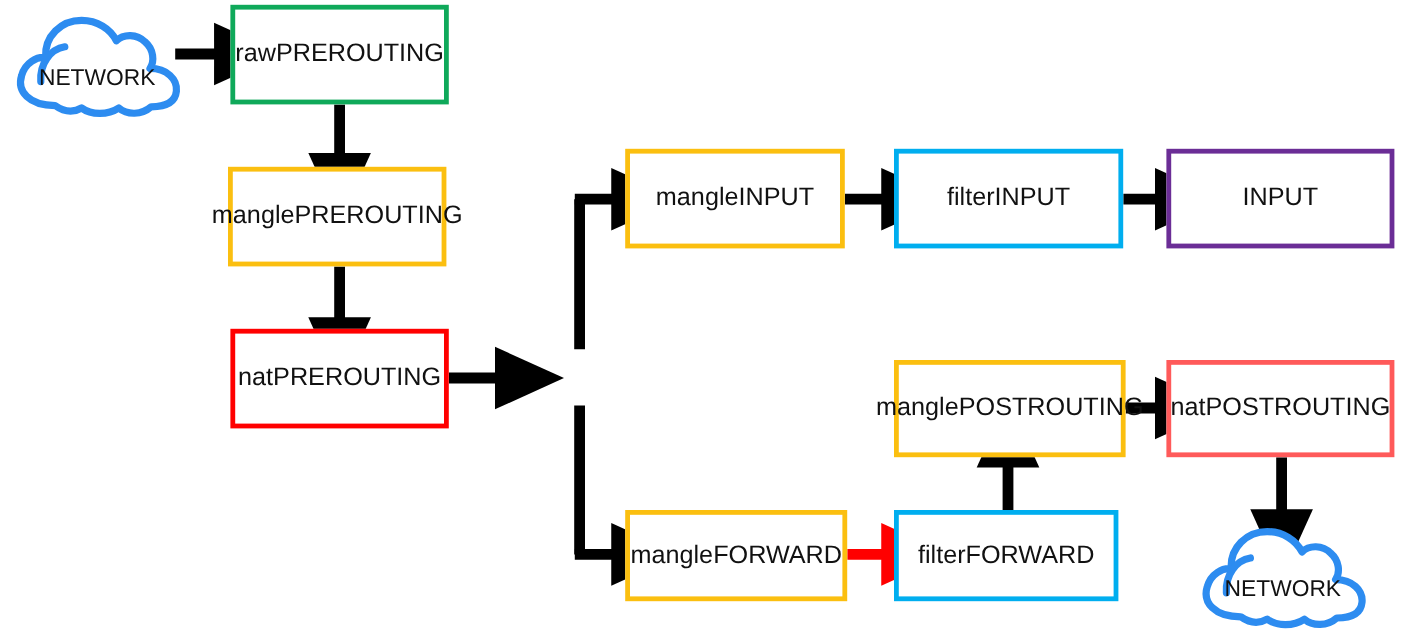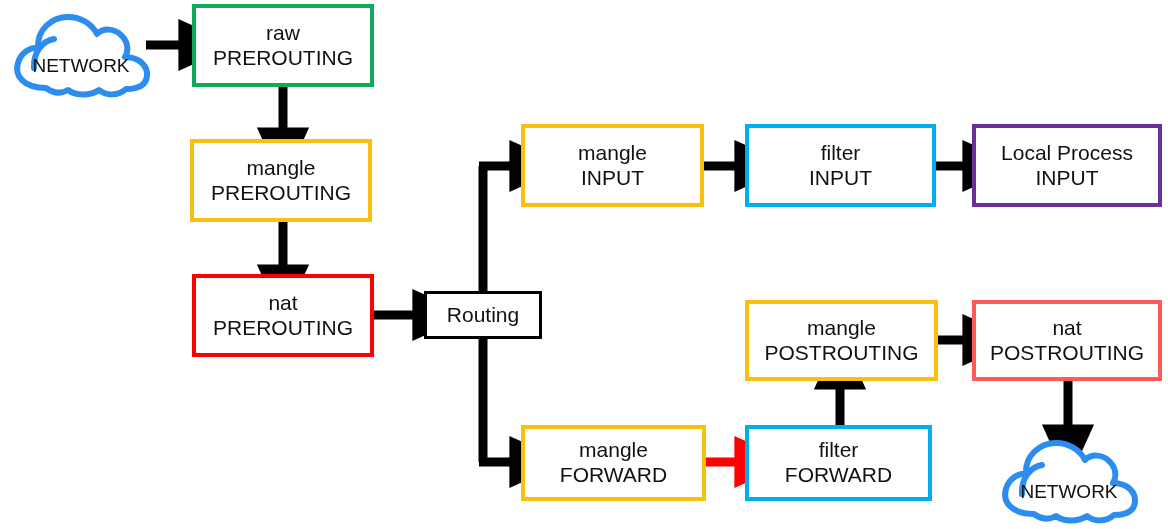--- a/index.html
+++ b/index.html
@@ -3,21 +3,21 @@
 <meta charset="utf-8">
 <style>
   html,body{margin:0;padding:0;background:#ffffff;}
   body{font-family:"Liberation Sans","DejaVu Sans",sans-serif;}
   #canvas{position:relative;width:1168px;height:529px;background:#ffffff;overflow:hidden;}
   .node{
     position:absolute;
     box-sizing:border-box;
     background:#ffffff;
     display:flex;
-    flex-direction:column;
+    flex-direction:row;
     align-items:center;
     justify-content:center;
     text-align:center;
     color:#111111;
     line-height:1.18;
     z-index:3;
   }
   .node .l1,.node .l2{display:block;white-space:nowrap;}
   .box-big{border-width:4px;border-style:solid;font-size:21px;}
   .routing-box{border:3px solid #000000;font-size:21px;}
@@ -131,36 +131,32 @@
   <div class="node box-big" style="left:190px;top:139px;width:182px;height:83px;border-color:#FBBF10;">
     <span class="l1">mangle</span>
     <span class="l2">PREROUTING</span>
   </div>
 
   <div class="node box-big" style="left:192px;top:274px;width:182px;height:83px;border-color:#FF0000;">
     <span class="l1">nat</span>
     <span class="l2">PREROUTING</span>
   </div>
 
-  <div class="node routing-box" style="left:424px;top:291px;width:118px;height:48px;">
-    <span class="l1">Routing</span>
-  </div>
 
   <div class="node box-big" style="left:521px;top:124px;width:183px;height:83px;border-color:#FBBF10;">
     <span class="l1">mangle</span>
     <span class="l2">INPUT</span>
   </div>
 
   <div class="node box-big" style="left:745px;top:124px;width:191px;height:83px;border-color:#00AEEF;">
     <span class="l1">filter</span>
     <span class="l2">INPUT</span>
   </div>
 
   <div class="node box-big" style="left:972px;top:124px;width:190px;height:83px;border-color:#6B2D96;">
-    <span class="l1">Local Process</span>
     <span class="l2">INPUT</span>
   </div>
 
   <div class="node box-big" style="left:745px;top:300px;width:193px;height:81px;border-color:#FBBF10;">
     <span class="l1">mangle</span>
     <span class="l2">POSTROUTING</span>
   </div>
 
   <div class="node box-big" style="left:972px;top:300px;width:190px;height:81px;border-color:#FF5A5A;">
     <span class="l1">nat</span>

